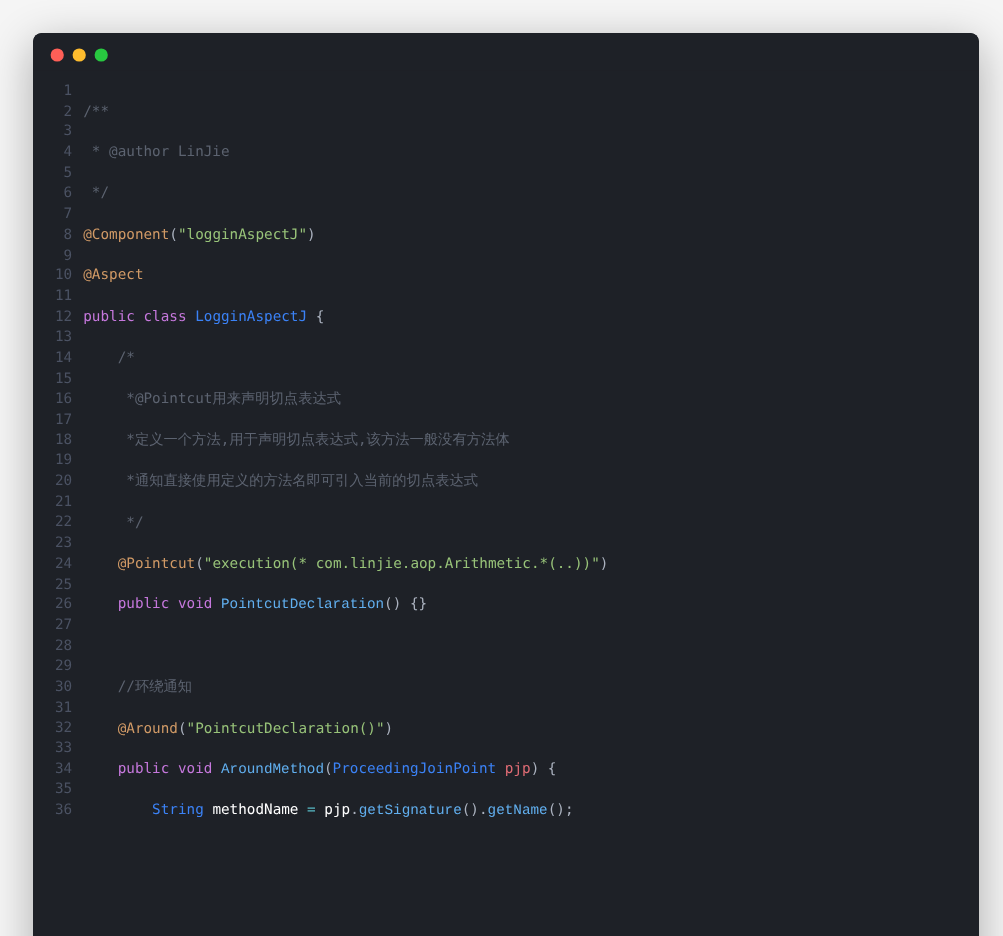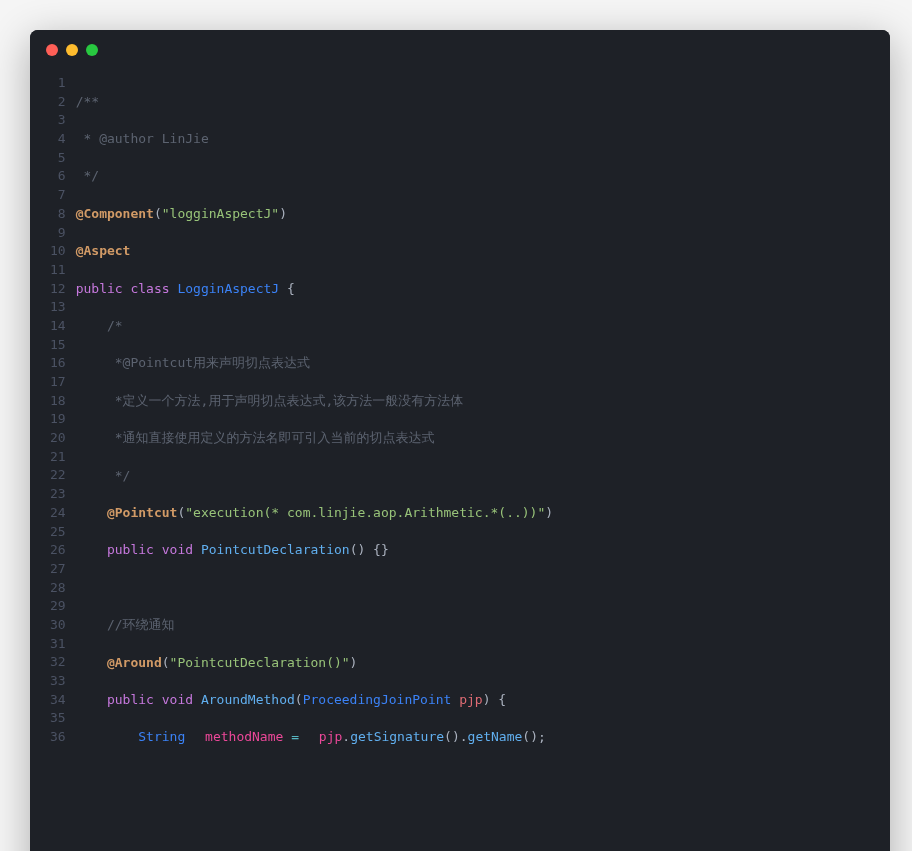--- a/index.html
+++ b/index.html
@@ -53,26 +53,26 @@
       flex: 1;
       font-size: 13px;
       line-height: 18.7px;
       color: #abb2bf;
       white-space: pre;
     }
     .code-line {
       height: 18.7px;
     }
     .comment { color: #5c6370; }
-    .annotation { color: #d19a66; font-weight: bold; }
+    .annotation { color: #d19a66; }
     .string { color: #98c379; }
     .keyword { color: #c678dd; }
     .type { color: #3b82f6; }
-    .method { color: #61afef; }
-    .var { color: #ec4899; margin-left: 12px; }
+    .method { color: #61afef; font-family: Liberation Mono, monospace; }
+    .var { color: #ffffff; }
     .param { color: #e06c75; }
     .punct { color: #abb2bf; }
     .operator { color: #56b6c2; }
   </style>
 </head>
 <body>
 
 <div class="editor-window">
   <div class="title-bar">
     <div class="traffic-light red"></div>

